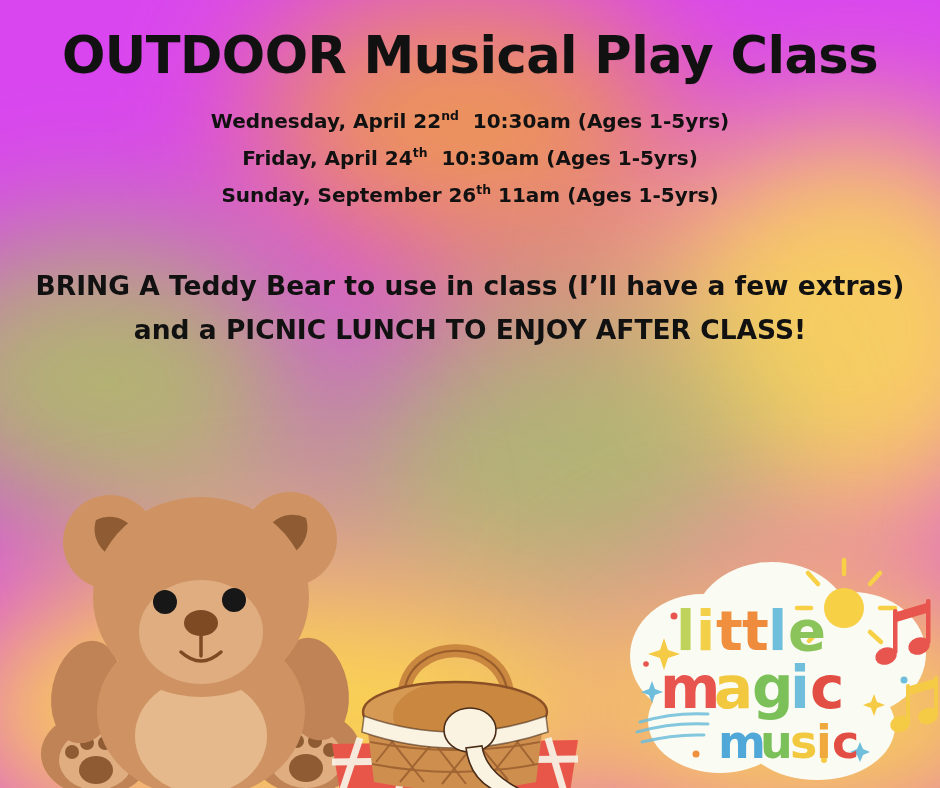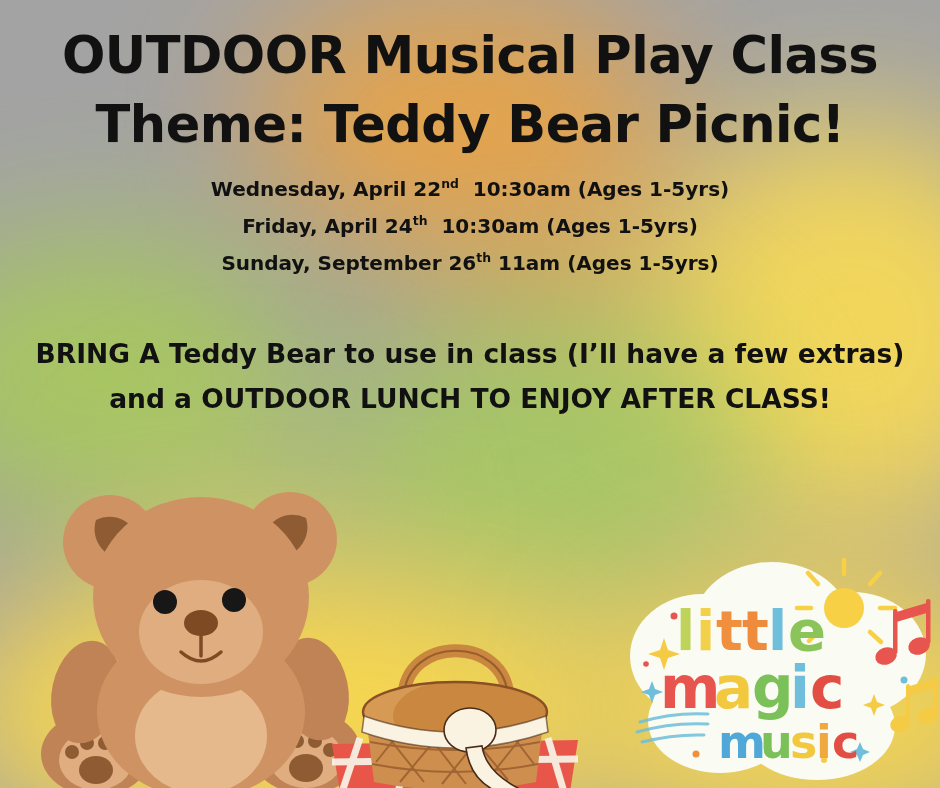--- a/index.html
+++ b/index.html
@@ -3,21 +3,21 @@
 <meta charset="utf-8">
 <style>
   html,body{margin:0;padding:0;}
   body{
     width:940px;height:788px;overflow:hidden;
     font-family:"DejaVu Sans","Liberation Sans",sans-serif;
     background:#F8D84E;
   }
   #poster{
     position:relative;width:940px;height:788px;overflow:hidden;
-    background:#a3a3a3;
+    background:#d946ef;
   }
   
   .bg-layer{position:absolute;inset:0;z-index:0;}
   .blob{position:absolute;border-radius:50%;filter:blur(70px);}
   .blob.orange-top{left:250px;top:-10px;width:420px;height:260px;background:#F0A43C;opacity:.85;}
   .blob.orange-mid{left:430px;top:170px;width:300px;height:200px;background:#EFA445;opacity:.55;}
   .blob.green-left{left:-110px;top:230px;width:420px;height:300px;background:#A9CE53;opacity:.80;}
   .blob.green-center{left:330px;top:300px;width:430px;height:330px;background:#A7CF57;opacity:.78;}
   .blob.green-small{left:120px;top:430px;width:260px;height:190px;background:#BBD25C;opacity:.5;}
   .blob.yellow-right{left:640px;top:120px;width:420px;height:420px;background:#FBDC54;opacity:.9;}
@@ -64,42 +64,41 @@
     <div class="blob green-center"></div>
     <div class="blob green-small"></div>
     <div class="blob yellow-bottom"></div>
     <div class="blob yellow-br"></div>
   </div>
 
   <div class="text-wrap">
 
     <div class="title title-1">OUTDOOR Musical Play Class</div>
 
-    <div class="title title-2">Theme: Teddy Bear Picnic!</div>
 
     <div class="date-line d1">
       <span>Wednesday, April 22</span><span class="ord">nd</span>&nbsp;
       <span>10:30am</span>
       <span>(Ages 1-5yrs)</span>
     </div>
 
     <div class="date-line d2">
       <span>Friday, April 24</span><span class="ord">th</span>&nbsp;
       <span>10:30am</span>
       <span>(Ages 1-5yrs)</span>
     </div>
 
     <div class="date-line d3">
       <span>Sunday, September 26</span><span class="ord">th</span>
       <span>11am</span>
       <span>(Ages 1-5yrs)</span>
     </div>
 
     <div class="body-line b1">BRING A Teddy Bear to use in class (I’ll have a few extras)</div>
-    <div class="body-line b2">and a OUTDOOR LUNCH TO ENJOY AFTER CLASS!</div>
+    <div class="body-line b2">and a PICNIC LUNCH TO ENJOY AFTER CLASS!</div>
   </div>
 
   <svg class="art" id="bear" viewBox="0 0 340 310">
 
     <circle cx="72" cy="58" r="47" fill="#CF9363"></circle>
     <circle cx="252" cy="55" r="47" fill="#CF9363"></circle>
     <path d="M58 36 A30 30 0 0 1 100 72 A30 30 0 0 1 58 36 Z" fill="#8E5B33"></path>
     <path d="M268 34 A30 30 0 0 0 226 70 A30 30 0 0 0 268 34 Z" fill="#8E5B33"></path>
 
     <ellipse cx="58" cy="270" rx="55" ry="42" fill="#C08355"></ellipse>

